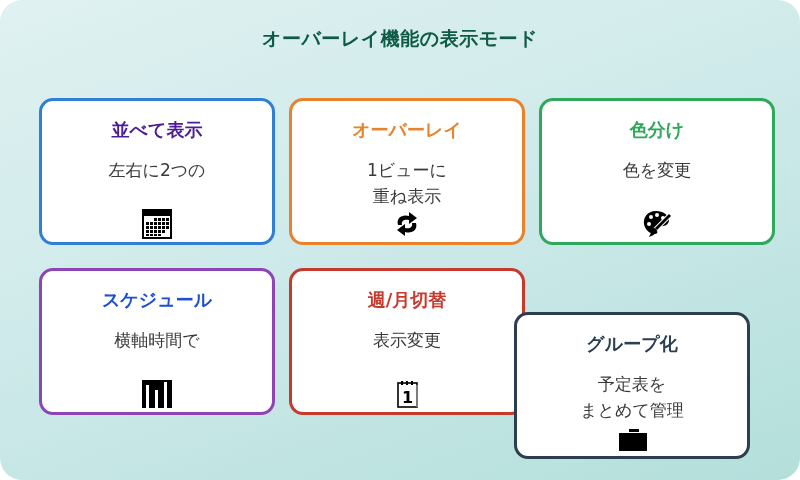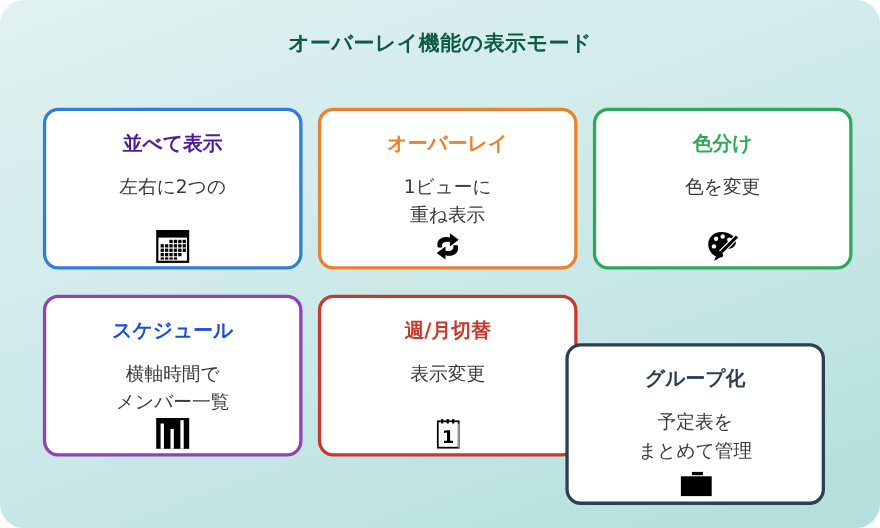--- a/index.html
+++ b/index.html
@@ -136,21 +136,20 @@
         <path d="M28 5 L30 7 L16 21 L14 19 Z" fill="#000"></path>
         <path d="M14 19 L16 21 C15 25 11 27 8 28 C10 25 10 21 14 19 Z" fill="#000"></path>
       </svg>
     </div>
   </div>
 
   <div class="card" id="c4">
     <div class="card-title">スケジュール</div>
     <div class="card-desc">
       <span>横軸時間で</span>
-      <span>メンバー一覧</span>
     </div>
     <div class="card-icon">
       <svg width="32" height="30" viewBox="0 0 32 30">
         <rect x="1" y="1" width="30" height="28" fill="#000"></rect>
         <rect x="5" y="6" width="3" height="23" fill="#fff"></rect>
         <rect x="14" y="11" width="3" height="18" fill="#fff"></rect>
         <rect x="23" y="3" width="3" height="26" fill="#fff"></rect>
       </svg>
     </div>
   </div>

